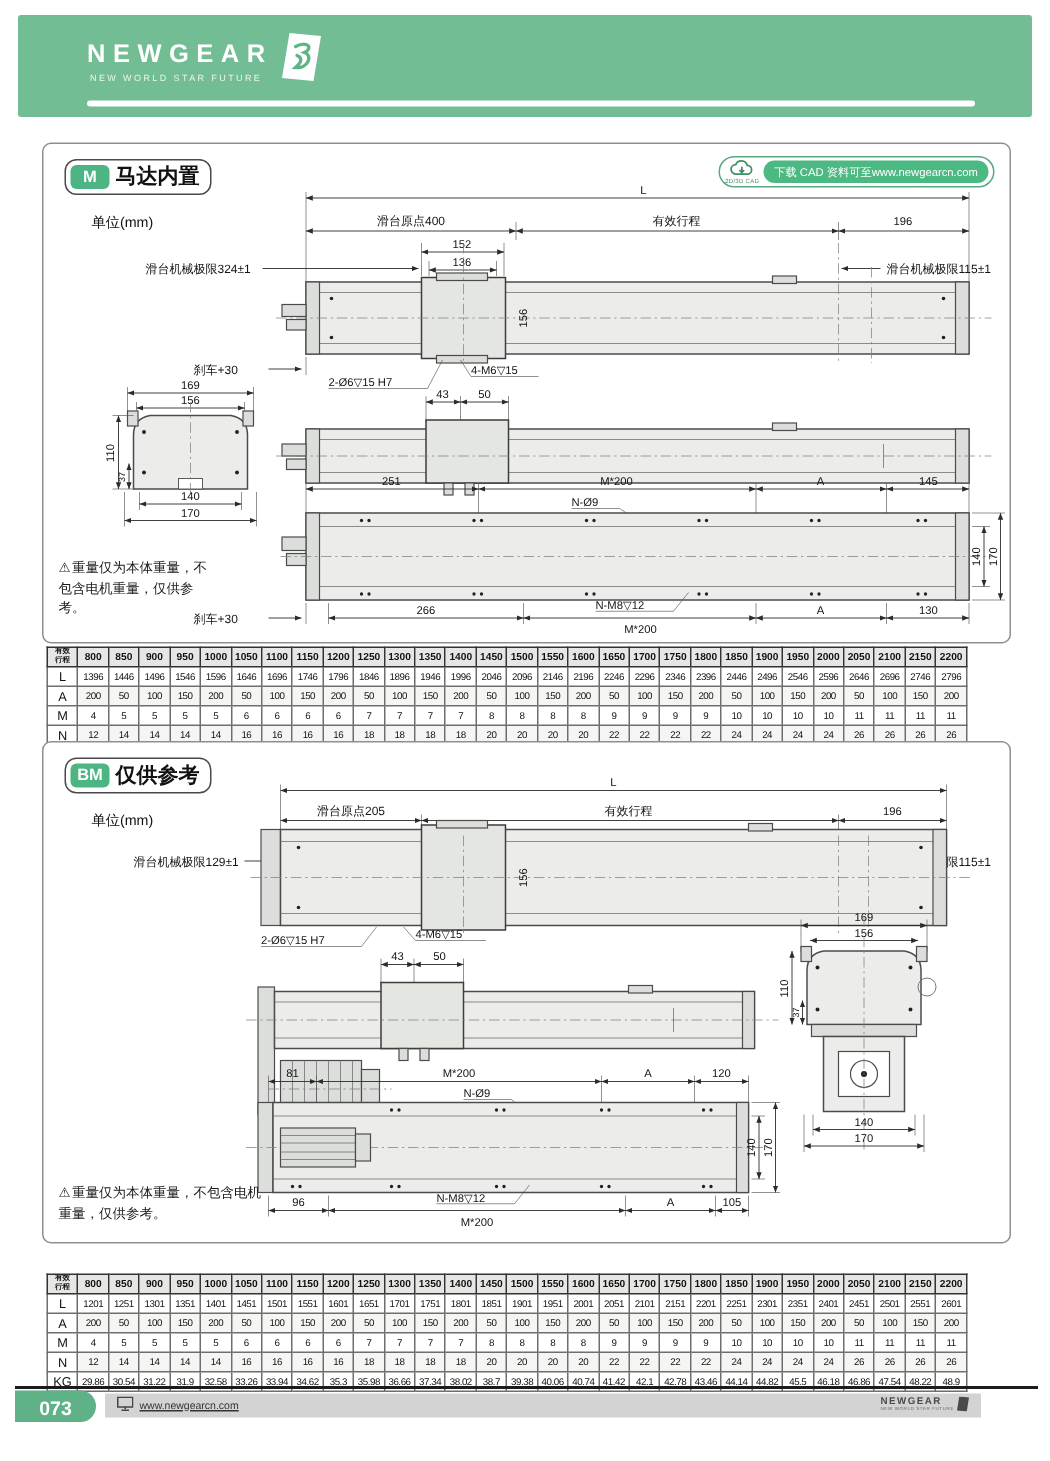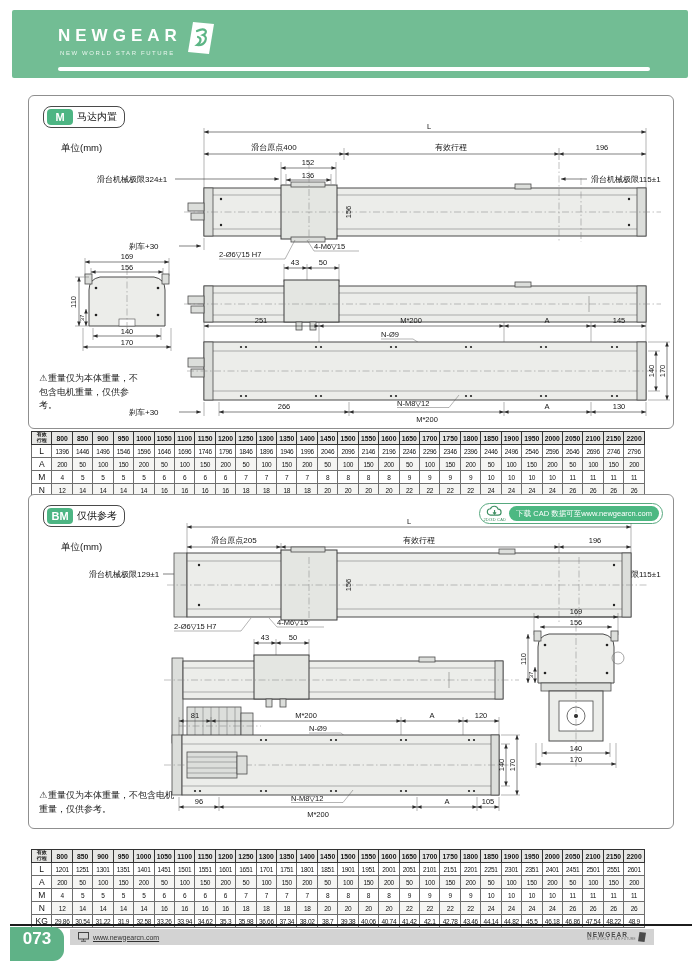--- a/index.html
+++ b/index.html
@@ -12,21 +12,21 @@
   .logomark{position:absolute;left:176px;top:12px}
   .stripe{position:absolute;left:46px;bottom:7px;width:592px;height:4.5px;background:#fff;border-radius:2px}
   
   .secbox{position:absolute;left:28px;width:644px;background:#fff;border:1px solid #8f8f8f;border-radius:6px}
   .secbox.m{top:95px;height:332px}
   .secbox.bm{top:494px;height:333px}
   .secbadge{position:absolute;left:14px;top:10px;display:flex;align-items:center;gap:4px;
             border:1.3px solid #4a4a4a;border-radius:8px;padding:2px 7px 2px 3px;background:#fff}
   .secletter{background:#4DB583;color:#fff;font-weight:bold;border-radius:4px;min-width:20px;height:16px;
              line-height:16px;text-align:center;font-size:11px;padding:0 3px}
-  .sectitle{font-weight:normal;font-size:10px}
+  .sectitle{font-weight:bold;font-size:14px}
   .unit{position:absolute;left:32px;top:46px;font-size:9.5px}
   .cad{position:absolute;right:10px;top:8px;display:flex;align-items:center;gap:3px;
        border:1px solid #58a97f;border-radius:11px;padding:1px 3px 1px 3px;background:#fff}
   .cadcloud{display:flex;flex-direction:column;align-items:center}
   .cadsmall{font-size:4px;color:#3e8f63;letter-spacing:.2px}
   .cadpill{background:#4CB882;color:#fff;font-size:7.5px;padding:2.5px 7px;border-radius:9px;white-space:nowrap}
   .note{position:absolute;left:10px;font-size:9px;line-height:1.5;color:#1a1a1a}
   .secbox.m .note{top:276px;width:102px}
   .secbox.bm .note{top:294px;width:140px}
   .warnicon{font-size:9px;margin-right:1px}
@@ -54,22 +54,22 @@
   table.spec{border-collapse:collapse;table-layout:fixed;width:614px}
   .spec th,.spec td{border:.8px solid #6e6e6e;text-align:center;height:12px;padding:0;
                     font-weight:normal;white-space:nowrap;overflow:hidden}
   .spec tr:first-child th{background:#e6e6e4;border:1px solid #333;font-size:6.8px;font-weight:bold}
   .spec th.corner div{font-size:5px;line-height:1.15;font-weight:bold}
   .spec th.rl{font-size:8.5px;width:22px;background:#fff}
   .spec td{font-size:6.5px;letter-spacing:-.3px}
   .spec tr:nth-child(odd):not(:first-child) td{background:#f5f5f3}
   
   .divider{position:absolute;left:10px;top:924px;width:682px;border-top:2.2px solid #1c1c1c}
-  .pagebadge{position:absolute;left:10px;top:927px;width:54px;height:34px;background:#5FB287;color:#fff;
-             font-size:17px;font-weight:bold;text-align:center;line-height:23px;border-radius:0 11px 11px 0}
+  .pagebadge{position:absolute;left:10px;top:927px;width:54px;height:21px;background:#5FB287;color:#fff;
+             font-size:13px;font-weight:bold;text-align:center;line-height:23px;border-radius:0 11px 11px 0}
   .footerbar{position:absolute;left:70px;top:929px;width:584px;height:16px;background:#D3D3D3;
              display:flex;align-items:center;padding:0 8px;box-sizing:border-box}
   .url{font-size:7px;color:#333;text-decoration:underline;margin-left:4px}
   .fbrand{margin-left:auto;display:flex;align-items:center;gap:2px}
   .fbrandtxt{display:flex;flex-direction:column;align-items:flex-start}
   .fbrandname{font-size:6.5px;font-weight:bold;color:#4a4a4a;letter-spacing:1px;line-height:1}
   .fbrandtag{font-size:3px;color:#6a6a6a;letter-spacing:.4px;line-height:1.3}
 </style>
 </head>
 <body>
@@ -85,20 +85,30 @@
   </span>
   <div class="stripe"></div>
 </div>
 
 <div class="secbox m">
   <div class="secbadge">
     <span class="secletter">M</span>
     <span class="sectitle">马达内置</span>
   </div>
   <div class="unit">单位(mm)</div>
+  <div class="cad">
+    <span class="cadcloud">
+      <svg width="18" height="12" viewBox="0 0 20 13">
+          <path d="M5,11 A3.5,3.5 0 0 1 5,4 A4.5,4.5 0 0 1 13.5,4.5 A3,3 0 0 1 13.5,11 Z" fill="none" stroke="#3e8f63" stroke-width="1.3"></path>
+          <path d="M9.5,5.5 v4 M7.8,8 L9.5,10 L11.2,8" stroke="#3e8f63" stroke-width="1.3" fill="none"></path>
+        </svg>
+      <span class="cadsmall">2D/3D CAD</span>
+    </span>
+    <span class="cadpill">下载 CAD 资料可至www.newgearcn.com</span>
+  </div>
 
   <svg class="draw" width="644" height="308" viewBox="0 0 644 308">
     <defs>
         <marker id="am" viewBox="0 0 8 8" refX="7.6" refY="4" markerWidth="8" markerHeight="8" orient="auto-start-reverse">
           <path d="M0,1 L7.6,4 L0,7 Z" fill="#2b2b2b"></path>
         </marker>
       </defs>
 
     <g>
       <line class="ext" x1="175" y1="10" x2="175" y2="70"></line>
@@ -500,30 +510,20 @@
       </tbody>
     </table>
   </div>
 
 <div class="secbox bm">
   <div class="secbadge">
     <span class="secletter">BM</span>
     <span class="sectitle">仅供参考</span>
   </div>
   <div class="unit">单位(mm)</div>
-  <div class="cad">
-    <span class="cadcloud">
-      <svg width="18" height="12" viewBox="0 0 20 13">
-          <path d="M5,11 A3.5,3.5 0 0 1 5,4 A4.5,4.5 0 0 1 13.5,4.5 A3,3 0 0 1 13.5,11 Z" fill="none" stroke="#3e8f63" stroke-width="1.3"></path>
-          <path d="M9.5,5.5 v4 M7.8,8 L9.5,10 L11.2,8" stroke="#3e8f63" stroke-width="1.3" fill="none"></path>
-        </svg>
-      <span class="cadsmall">2D/3D CAD</span>
-    </span>
-    <span class="cadpill">下载 CAD 数据可至www.newgearcn.com</span>
-  </div>
 
   <svg class="draw" width="644" height="308" viewBox="0 0 644 308">
     <defs>
         <marker id="ab" viewBox="0 0 8 8" refX="7.6" refY="4" markerWidth="8" markerHeight="8" orient="auto-start-reverse">
           <path d="M0,1 L7.6,4 L0,7 Z" fill="#2b2b2b"></path>
         </marker>
       </defs>
 
     <g>
       <line class="ext" x1="158" y1="8" x2="158" y2="38"></line>

